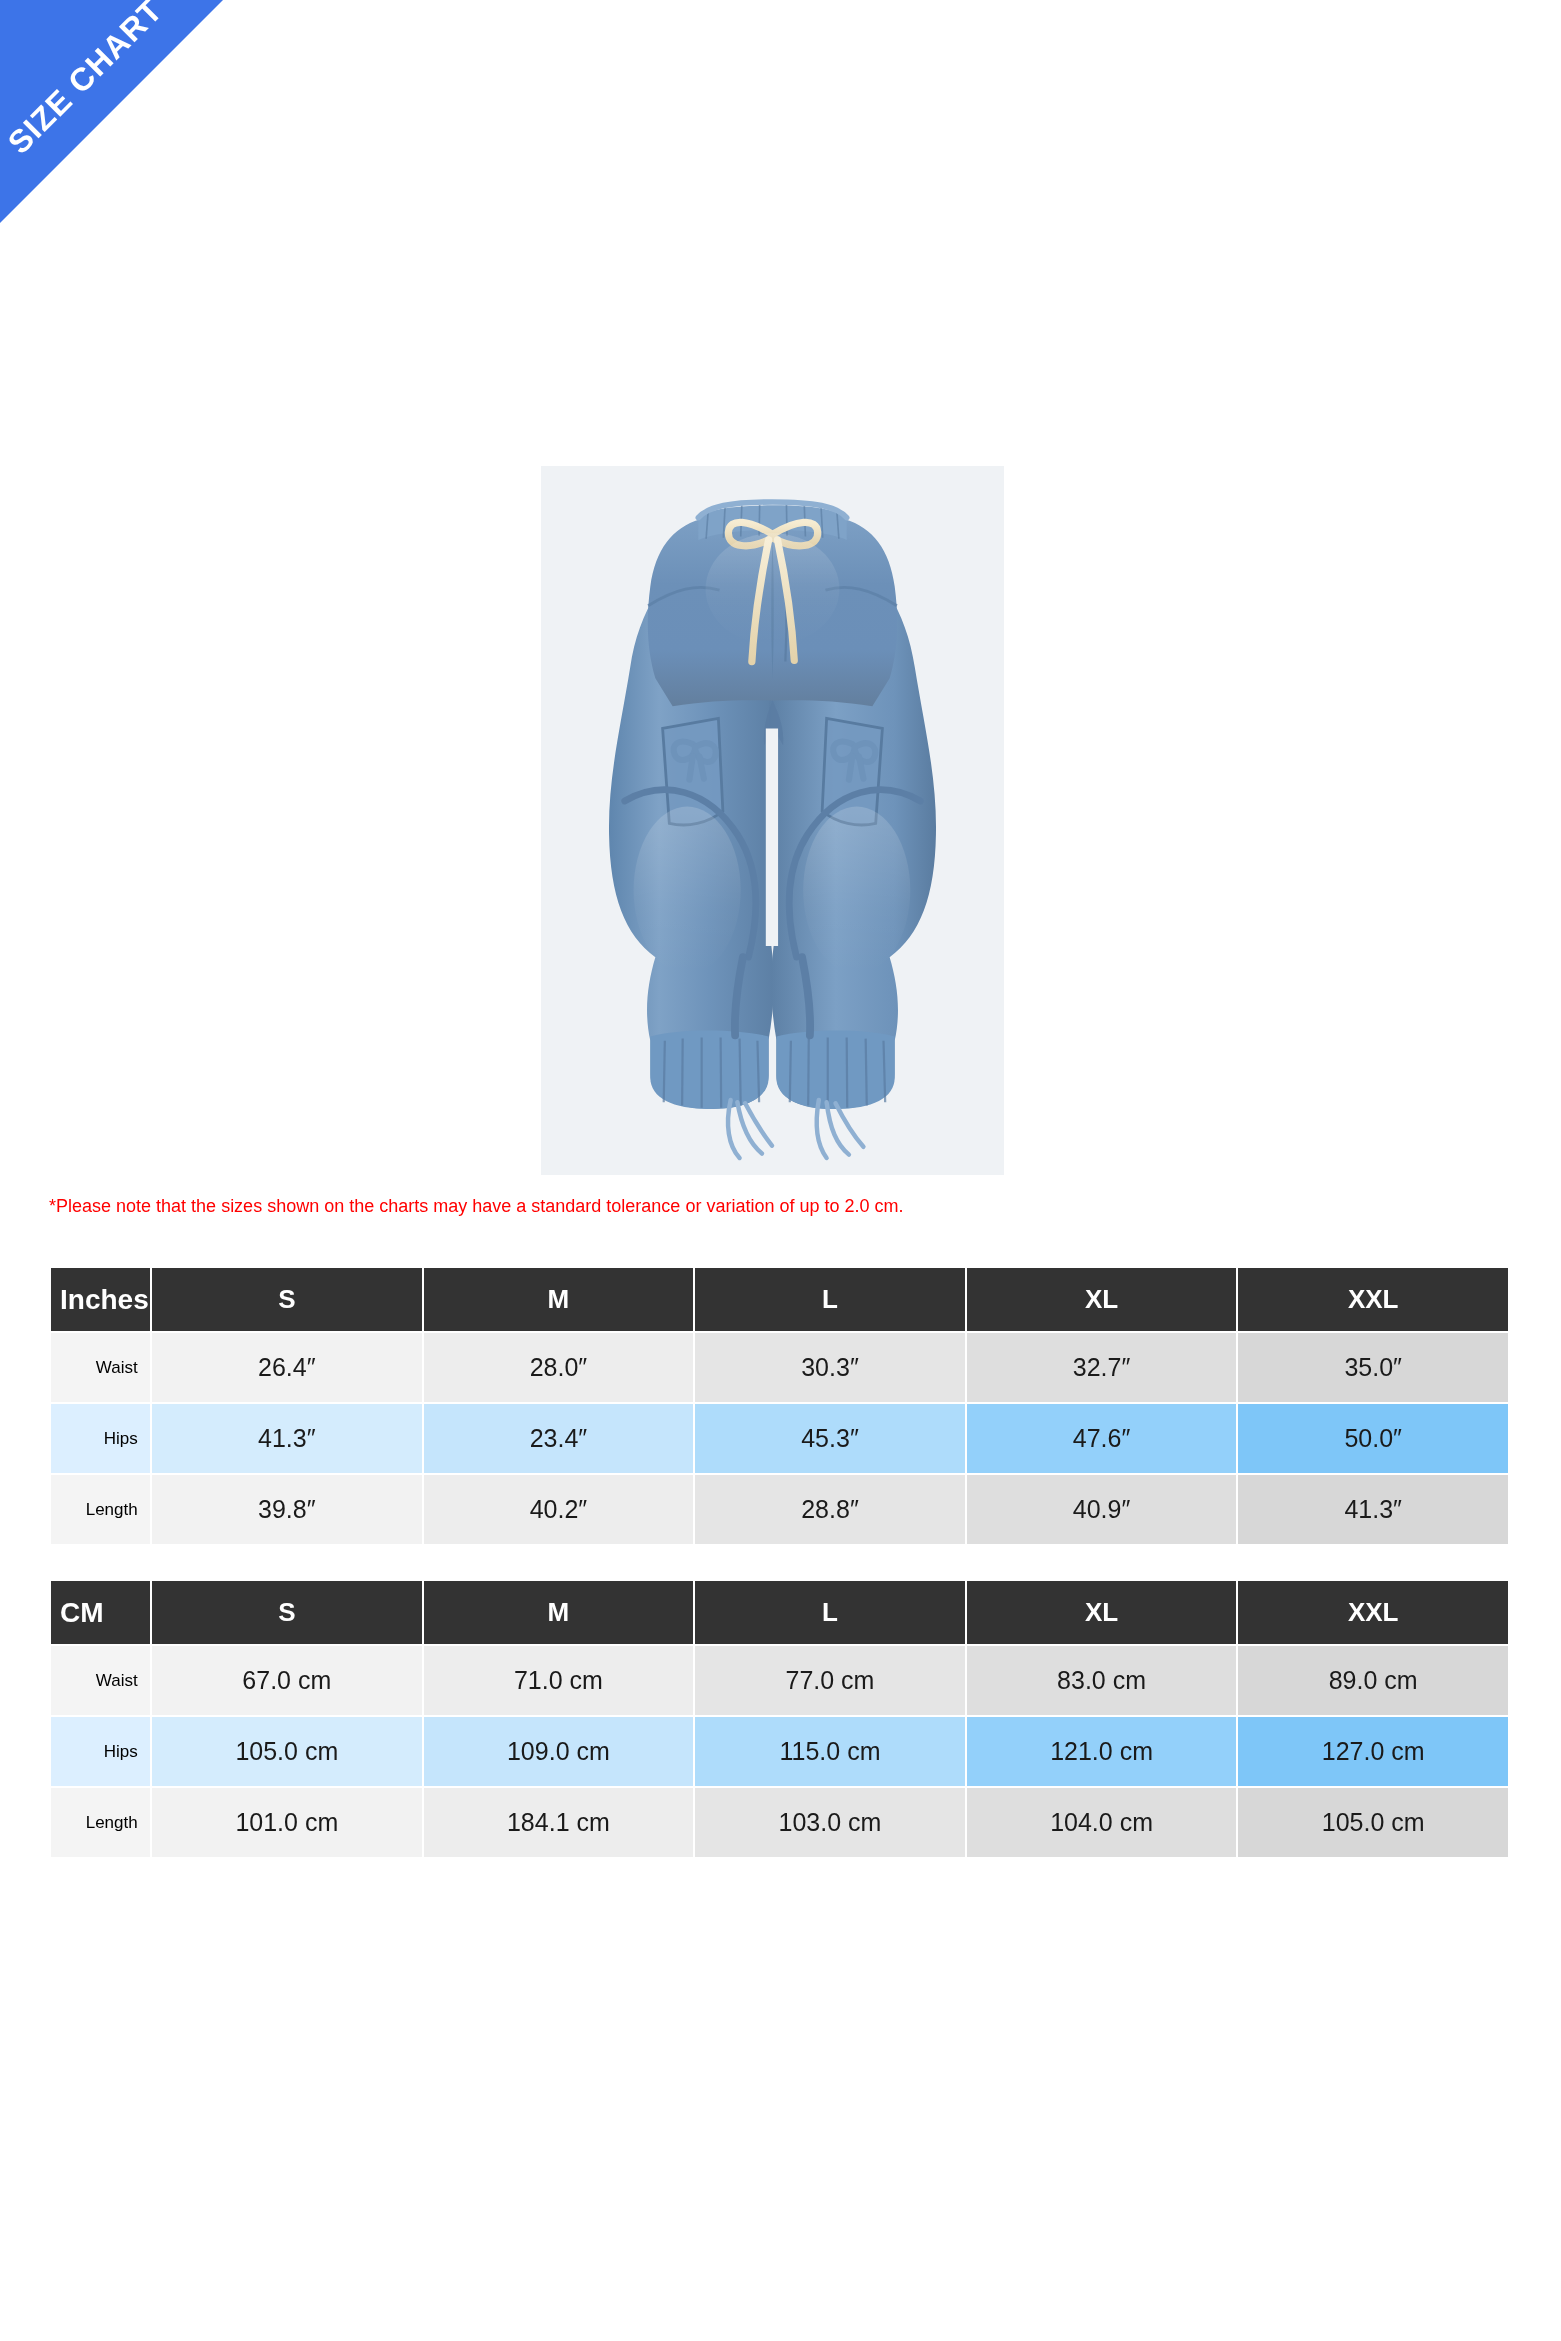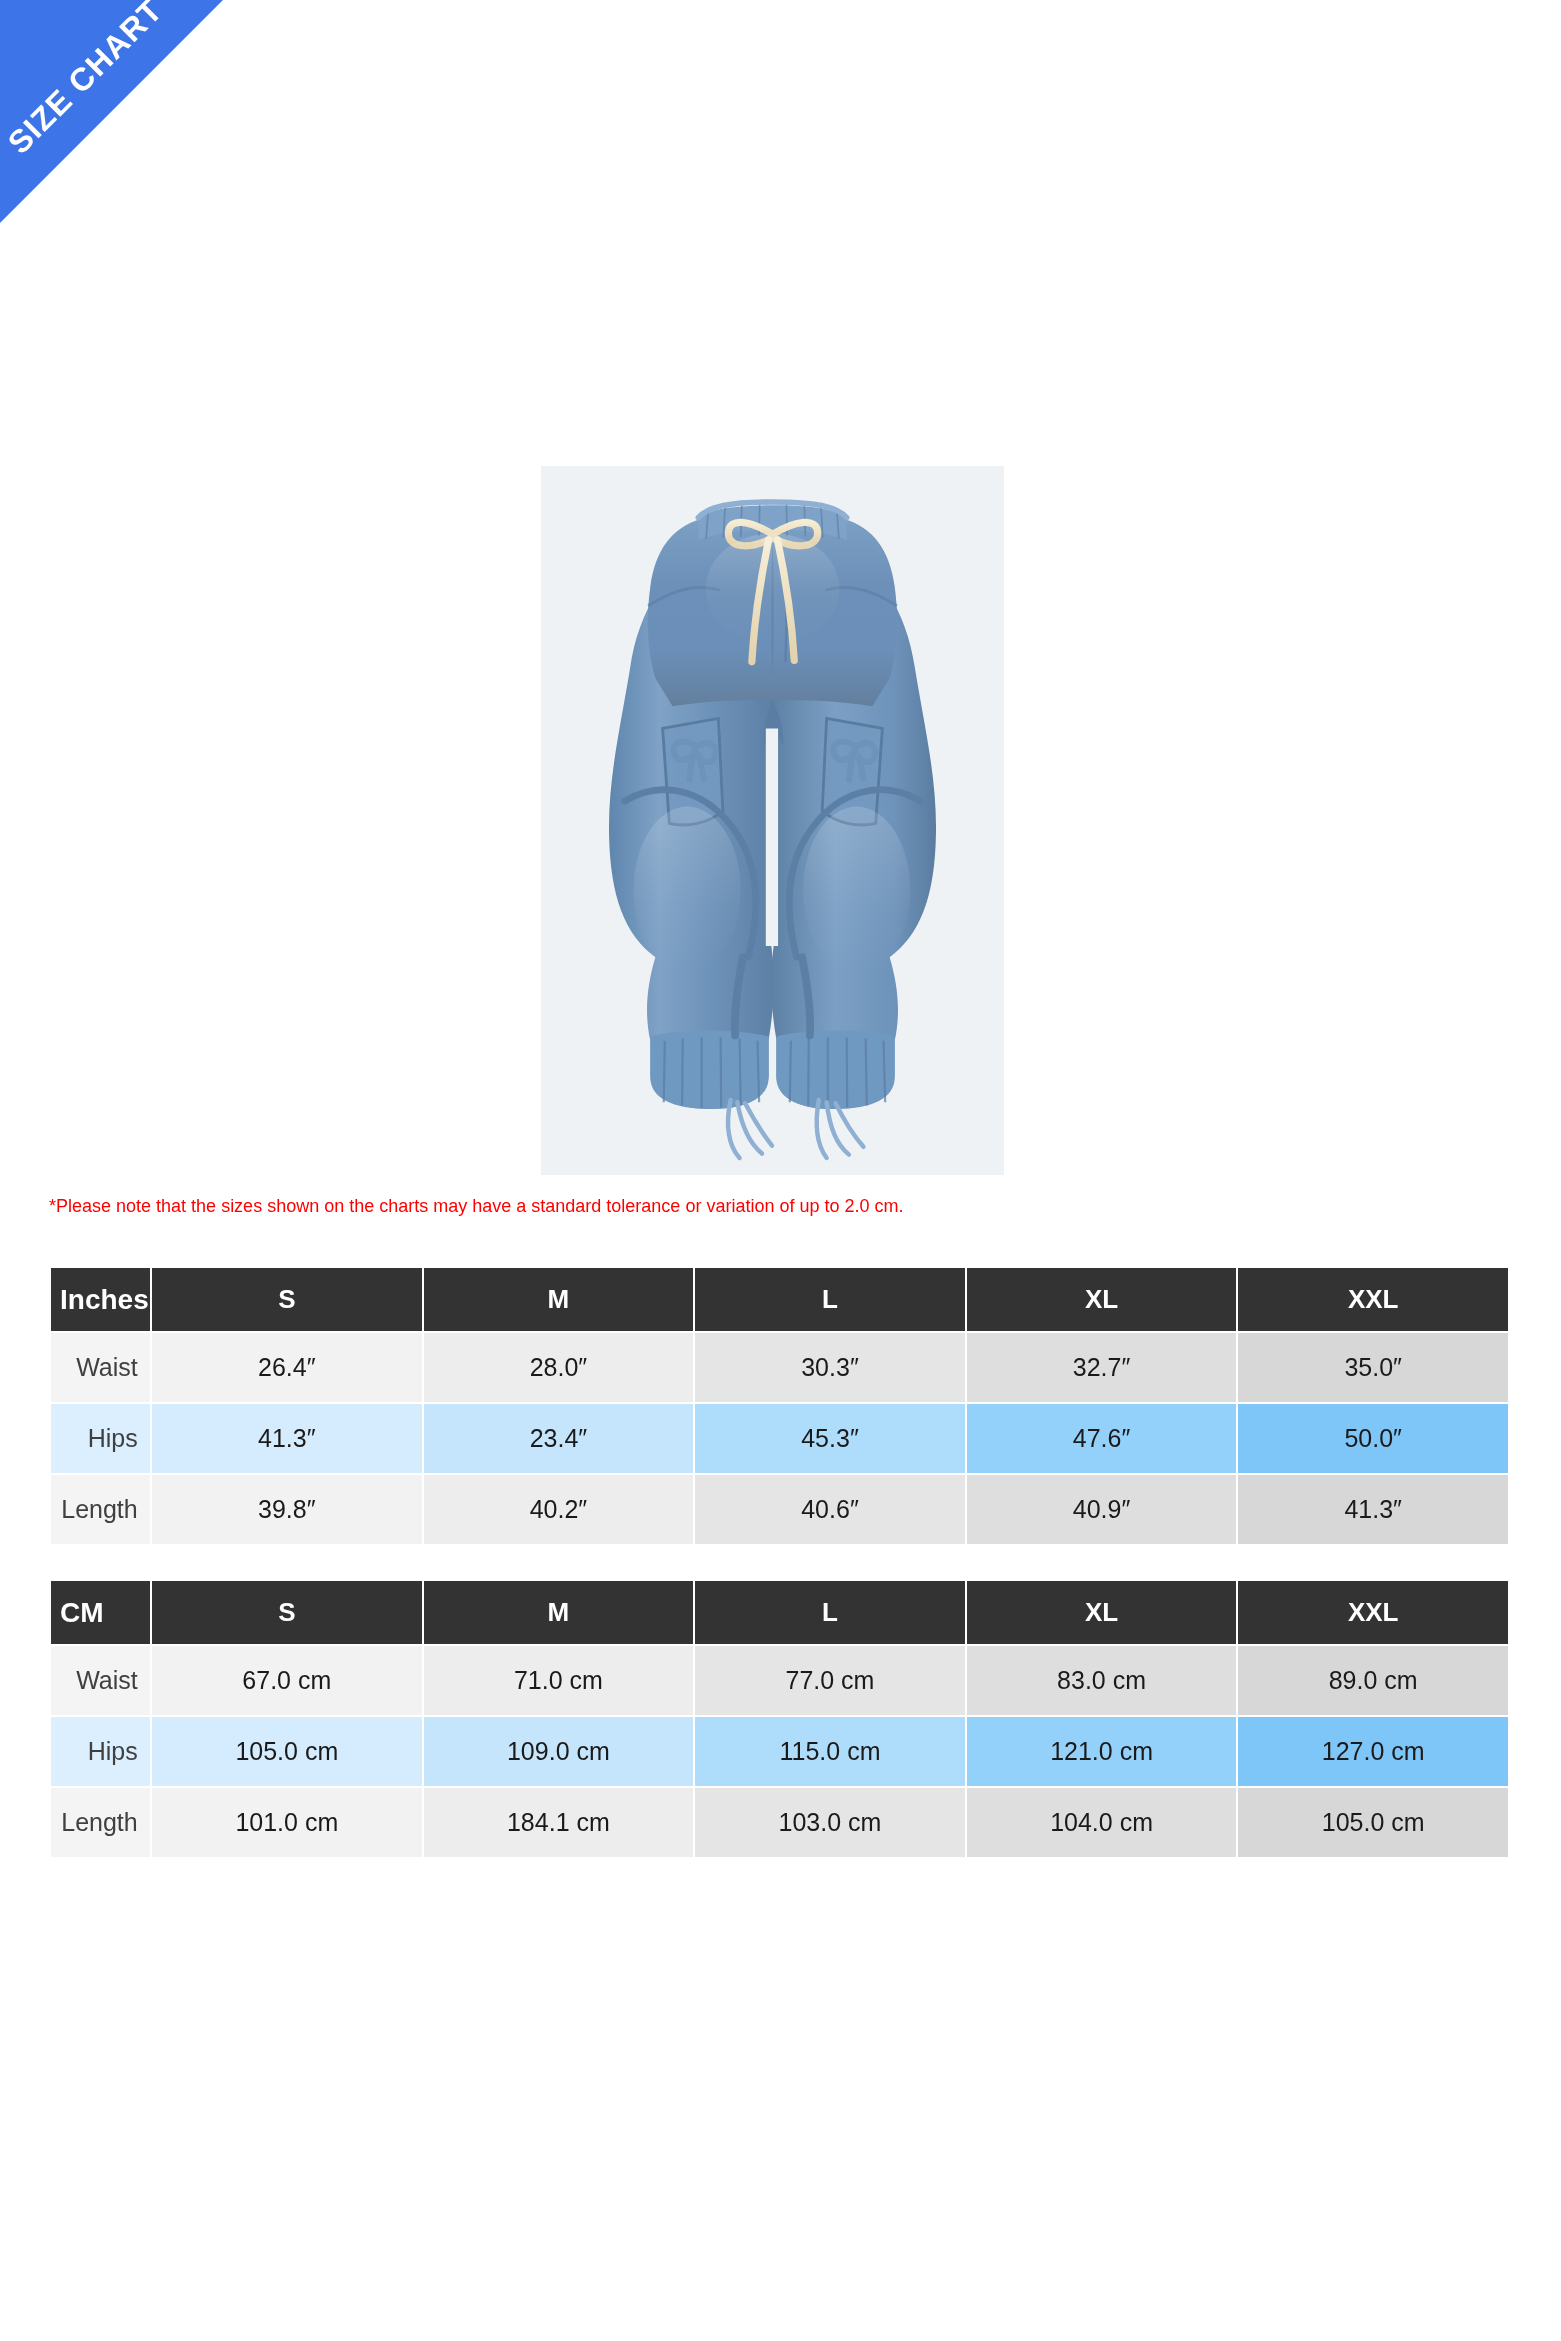--- a/index.html
+++ b/index.html
@@ -117,22 +117,22 @@
     height: 63px;
   }
   .sizetable thead th.h-unit {
     text-align: left;
     padding-left: 9px;
     font-size: 28px;
   }
   .sizetable tbody td.lbl {
     text-align: right;
     padding-right: 12.3px;
-    font-size: 25px;
-    color: #404040;
+    font-size: 17px;
+    color: #000000;
   }
 
   
   tr.row-gray td.lbl { background: #f4f4f4; }
   tr.row-gray td.v0  { background: #f2f2f2; }
   tr.row-gray td.v1  { background: #ededed; }
   tr.row-gray td.v2  { background: #e5e5e5; }
   tr.row-gray td.v3  { background: #dedede; }
   tr.row-gray td.v4  { background: #d7d7d7; }
 
@@ -352,21 +352,21 @@
       <td class="v0">41.3″</td>
       <td class="v1">23.4″</td>
       <td class="v2">45.3″</td>
       <td class="v3">47.6″</td>
       <td class="v4">50.0″</td>
     </tr>
     <tr class="row-gray">
       <td class="lbl">Length</td>
       <td class="v0">39.8″</td>
       <td class="v1">40.2″</td>
-      <td class="v2">40.6″</td>
+      <td class="v2">28.8″</td>
       <td class="v3">40.9″</td>
       <td class="v4">41.3″</td>
     </tr>
   </tbody>
 </table>
 
 <table class="sizetable t-cm">
   <colgroup>
     <col class="c-label">
     <col>

